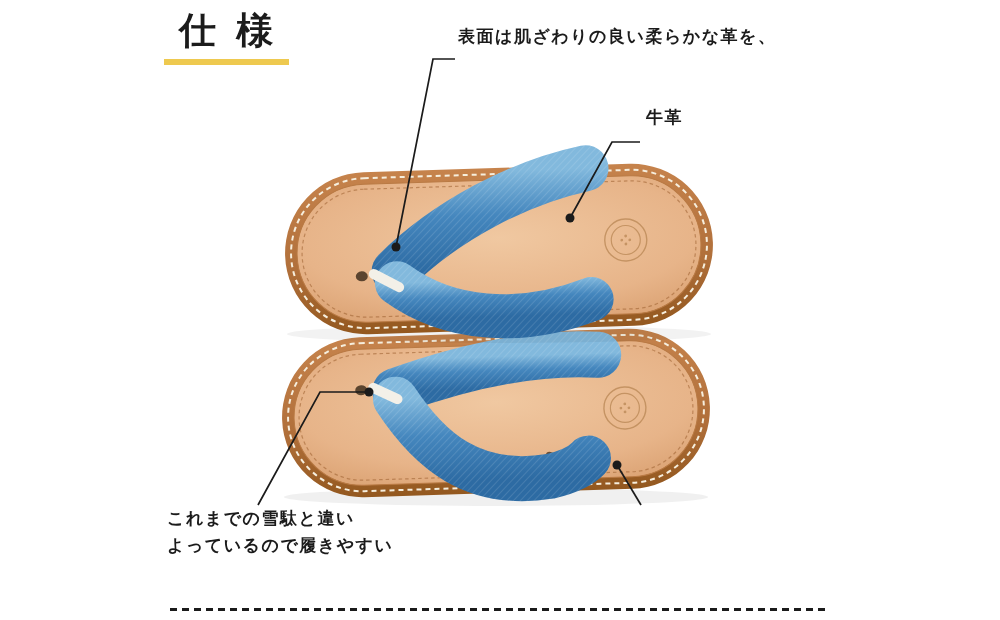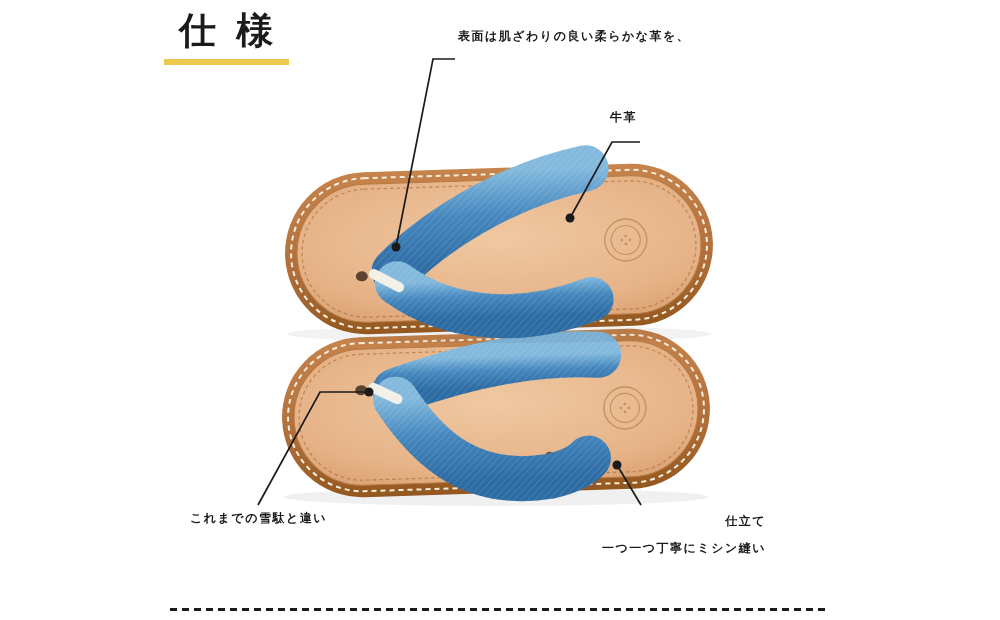--- a/index.html
+++ b/index.html
@@ -32,30 +32,29 @@
   }
   .title-underline {
     position: absolute;
     left: 164px; top: 59px;
     width: 125px; height: 6px;
     background: var(--accent-yellow, #eec94f);
   }
   .callout {
     position: absolute;
     font-weight: 700;
-    font-size: 12px;
+    font-size: 17px;
     line-height: 27px;
     letter-spacing: 1.5px;
     color: var(--ink, #1b1b1b);
     white-space: nowrap;
-    text-align: right;
   }
   .co-material  { left: 458px; top: 23px; }
-  .co-leather   { left: 610px; top: 104px; }
-  .co-strap     { left: 190px; top: 505px; }
+  .co-leather   { left: 646px; top: 104px; }
+  .co-strap     { left: 167px; top: 505px; }
   .co-tailoring { left: 602px; top: 508px; }
   .divider {
     position: absolute;
     left: 170px; top: 608px;
     width: 660px; height: 3px;
     background: repeating-linear-gradient(90deg,
       var(--ink, #212121) 0 7px, transparent 7px 12px);
   }
   
   .stitch-ring { fill: none; stroke: var(--stitch-cream, #f6eedd); stroke-width: 2; stroke-dasharray: 5 4; }
@@ -166,22 +165,19 @@
   <div class="callout co-material">
     <div>表面は肌ざわりの良い柔らかな革を、</div>
   </div>
 
   <div class="callout co-leather">
     <div>牛革</div>
   </div>
 
   <div class="callout co-strap">
     <div>これまでの雪駄と違い</div>
+    <div>よっているので履きやすい</div>
   </div>
 
-  <div class="callout co-tailoring">
-    <div>仕立て</div>
-    <div>一つ一つ丁寧にミシン縫い</div>
-  </div>
 
   <div class="divider"></div>
 
 </div>
 
 </body></html>

